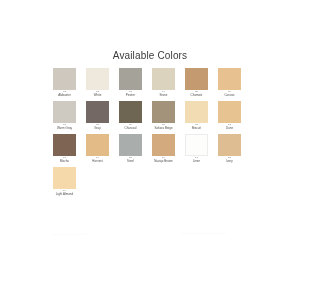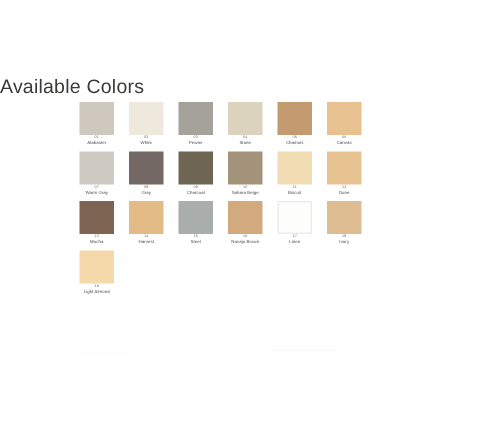--- a/index.html
+++ b/index.html
@@ -22,21 +22,22 @@
     width: 300px;
     height: 284px;
     background: #ffffff;
   }
 
   #title {
     position: absolute;
     left: 0;
     top: 50px;
     width: 300px;
-    font-size: 13px;
+    text-align: center;
+    font-size: 10px;
     letter-spacing: 0.15px;
     color: #3a3a38;
     font-weight: 400;
   }
 
   #swatch-grid {
     position: absolute;
     left: 53px;
     top: 68px;
     width: 200px;

